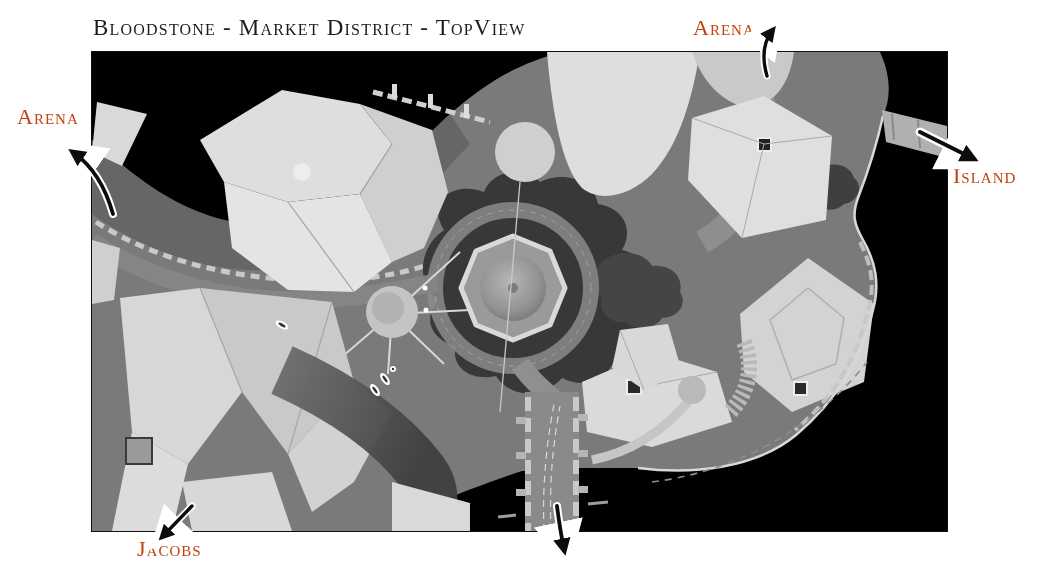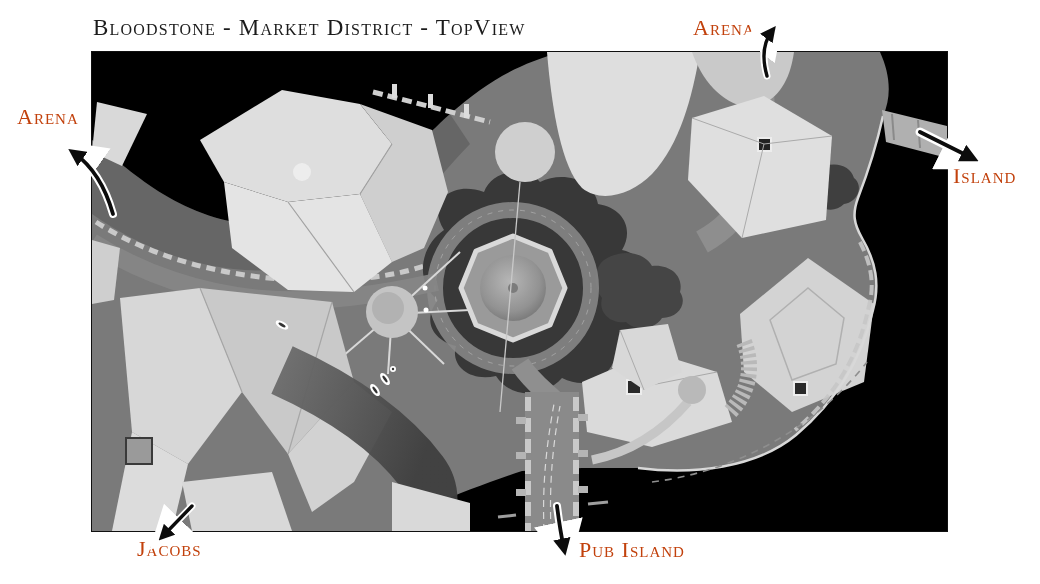--- a/index.html
+++ b/index.html
@@ -204,21 +204,20 @@
         <circle cx="333" cy="236" r="2.5" fill="#fff"></circle>
         <circle cx="334" cy="258" r="2.5" fill="#fff"></circle>
       </g>
     </svg>
   </div>
 
   <span class="map-label lbl-arena-west">Arena</span>
   <span class="map-label lbl-arena-north">Arena</span>
   <span class="map-label lbl-artisan">Island</span>
   <span class="map-label lbl-jacobs">Jacobs</span>
-  <span class="map-label lbl-pub-island">Pub Island</span>
 
   <svg class="arrows" width="1040" height="584" viewBox="0 0 1040 584">
     <defs>
       <marker id="head-w" viewBox="0 0 10 10" refX="5.5" refY="5" markerWidth="6.2" markerHeight="6.2" orient="auto-start-reverse">
         <path d="M0,0 L10,5 L0,10 Z" fill="#ffffff"></path>
       </marker>
       <marker id="head-b" viewBox="0 0 10 10" refX="6" refY="5" markerWidth="4.6" markerHeight="4.6" orient="auto-start-reverse">
         <path d="M0,0 L10,5 L0,10 Z" fill="#0c0c0c"></path>
       </marker>
     </defs>

